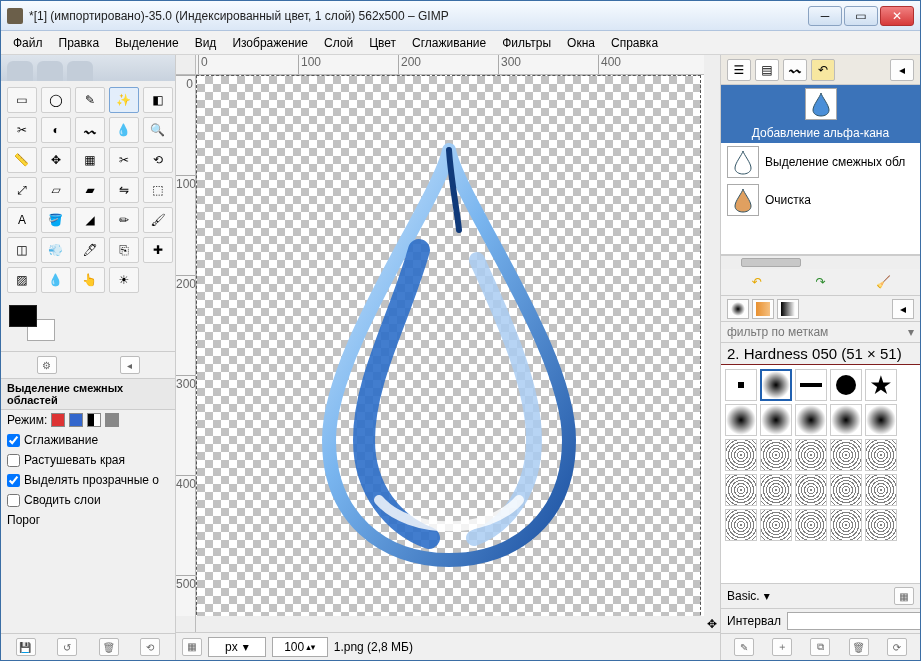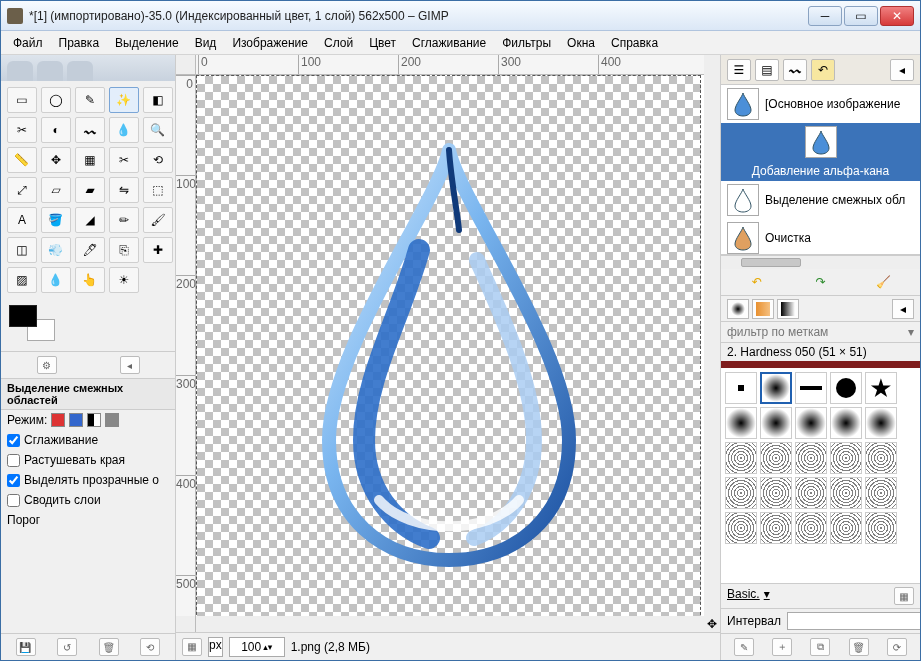--- a/index.html
+++ b/index.html
@@ -47,48 +47,48 @@
 .checker { position:absolute; inset:0;
   background-image: linear-gradient(45deg,#c2c2c2 25%,transparent 25%),linear-gradient(-45deg,#c2c2c2 25%,transparent 25%),linear-gradient(45deg,transparent 75%,#c2c2c2 75%),linear-gradient(-45deg,transparent 75%,#c2c2c2 75%);
   background-size:16px 16px; background-position:0 0,0 8px,8px -8px,-8px 0; background-color:#fff;
   border:1px dashed #555;
 }
 .drop { position:absolute; left:50%; top:50%; transform:translate(-50%,-50%); }
 .h-scroll, .v-scroll { background:#eee; }
 .v-scroll { width:16px; }
 .h-scroll-row { height:16px; display:flex; }
 .statusbar { height:28px; background:#f0f0f0; border-top:1px solid #ccc; display:flex; align-items:center; gap:6px; padding:0 6px; font-size:11px; }
-.combo { height:20px; border:1px solid #aaa; background:#fff; padding:0 0; display:flex; align-items:center; gap:5px;flex-direction:column; }
+.combo { height:20px; border:1px solid #aaa; background:#fff; padding:0 16px; display:flex; align-items:center; gap:5px; }
 .spinner { width:56px; height:20px; border:1px solid #aaa; background:#fff; display:flex; align-items:center; justify-content:center;}
 
 .r-tabs { height:30px; display:flex; align-items:center; gap:4px; padding:2px 6px; background:#ece9e2; border-bottom:1px solid #ccc;}
 .r-tab { width:24px; height:22px; border:1px solid #bbb; background:#fdfdfd; border-radius:2px; display:flex; align-items:center; justify-content:center; cursor:pointer;}
 .r-tab.active{ background:#fff; }
 .history-list { flex-shrink:0; height:170px; overflow-y:auto; background:#fff; border-bottom:1px solid #ccc;}
 .hist-row { display:flex; align-items:center; gap:6px; padding:3px 6px; cursor:pointer; }
 .hist-row.sel { background:#3b73b9; color:#fff;flex-direction:column; }
 .hist-thumb { width:32px; height:32px; background:#fff; border:1px solid #aaa; display:flex; align-items:center; justify-content:center; flex-shrink:0;}
 .navrow { display:flex; justify-content:space-around; padding:4px; border-bottom:1px solid #ccc;}
 .nav-ico { width:20px; height:18px; cursor:pointer; display:flex; align-items:center; justify-content:center;}
 .brush-tabs { height:26px; display:flex; align-items:center; gap:3px; padding:2px 6px; border-bottom:1px solid #ccc;}
 .brush-tab { width:22px; height:20px; border:1px solid #bbb; background:#fdfdfd; display:flex;align-items:center;justify-content:center;}
 .filter-row { padding:3px 6px; color:#777; border-bottom:1px solid #ccc; display:flex; align-items:center; justify-content:space-between;}
-.brush-label { padding:2px 6px; font-size:12px; border-bottom:7px solid #7f1d1d;}
+.brush-label { padding:2px 6px; font-size:15px; border-bottom:1px solid #7f1d1d;}
 .brush-grid { flex:1; overflow:auto; background:#fff; padding:4px; display:grid; grid-template-columns:repeat(5, 32px); gap:3px; align-content:start;}
 .brush-cell { width:32px; height:32px; border:1px solid #ccc; display:flex; align-items:center; justify-content:center; background:#fff; cursor:pointer; position:relative;}
 .brush-cell.sel{ border-color:#2060b0; border-width:2px;}
 .b-soft{ background: radial-gradient(circle at 50% 50%, #000 0%, rgba(0,0,0,0) 70%); width:100%; height:100%;}
 .b-hard{ width:20px; height:20px; border-radius:50%; background:#000;}
 .b-star{ color:#000; font-size:26px;}
 .b-orange{ background:linear-gradient(90deg,#e89030,#f5c080); width:100%; height:100%;}
 .b-grad{ background:linear-gradient(90deg,#000,#fff); width:100%; height:100%;}
 .b-pix{ width:6px; height:6px; background:#000;}
 .b-stroke{ height:4px; width:22px; background:#000;}
 .b-tex{ background:repeating-radial-gradient(#000 0 1px, transparent 1px 3px); width:100%; height:100%; opacity:.5;}
-.bottom-combo-row { display:flex; padding:3px 6px; gap:4px; font-size:11px; border-top:1px solid #ccc;text-decoration:underline;}
+.bottom-combo-row { display:flex; align-items:center; padding:3px 6px; gap:4px; font-size:11px; border-top:1px solid #ccc;}
 .interval-row { display:flex; align-items:center; padding:3px 6px; gap:6px; font-size:11px; border-top:1px solid #ccc;}
 .interval-input { flex:1; border:1px solid #aaa; height:18px; text-align:right; padding-right:4px;}
 .thumb-scroll{ height:14px; background:#eee; border-top:1px solid #ccc; position:relative;}
 .thumb-scroll .th{ position:absolute; left:10%; width:30%; top:2px; bottom:2px; background:#c8c8c8; border:1px solid #aaa; border-radius:2px;}
 svg { display:block; }
 </style>
 </head>
 <body>
 
 <div class="window">
@@ -277,28 +277,20 @@
     <div class="right-panel">
       <div class="r-tabs">
         <div class="r-tab">☰</div>
         <div class="r-tab active">▤</div>
         <div class="r-tab">〰</div>
         <div class="r-tab" style="background:#f7e7a0">↶</div>
         <div style="flex:1"></div>
         <div class="r-tab">◂</div>
       </div>
       <div class="history-list" id="history">
-          <div class="hist-row">
-            <div class="hist-thumb">
-              <svg width="22" height="26" viewBox="0 0 22 26">
-                <path d="M11 2 C12 6 19 14 19 19 C19 23 15 25 11 25 C7 25 3 23 3 19 C3 14 10 6 11 2 Z" fill="#4b8fd8" stroke="#356" stroke-width="1"></path>
-              </svg>
-            </div>
-            <span>[Основное изображение</span>
-          </div>
           <div class="hist-row sel">
             <div class="hist-thumb">
               <svg width="22" height="26" viewBox="0 0 22 26">
                 <path d="M11 2 C12 6 19 14 19 19 C19 23 15 25 11 25 C7 25 3 23 3 19 C3 14 10 6 11 2 Z" fill="#4b8fd8" stroke="#356" stroke-width="1"></path>
               </svg>
             </div>
             <span>Добавление альфа-кана</span>
           </div>
           <div class="hist-row">
             <div class="hist-thumb">

